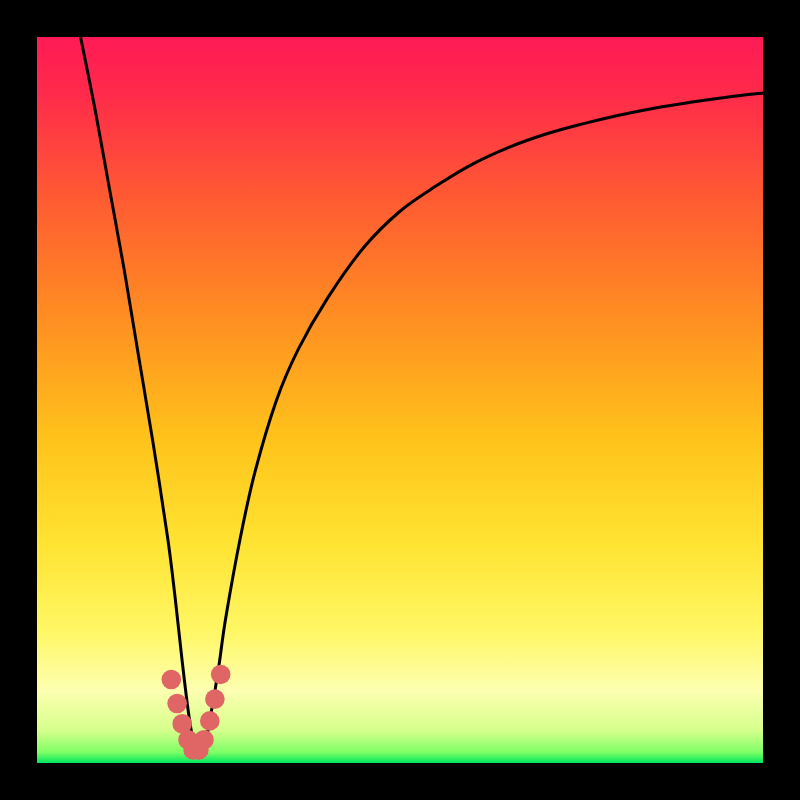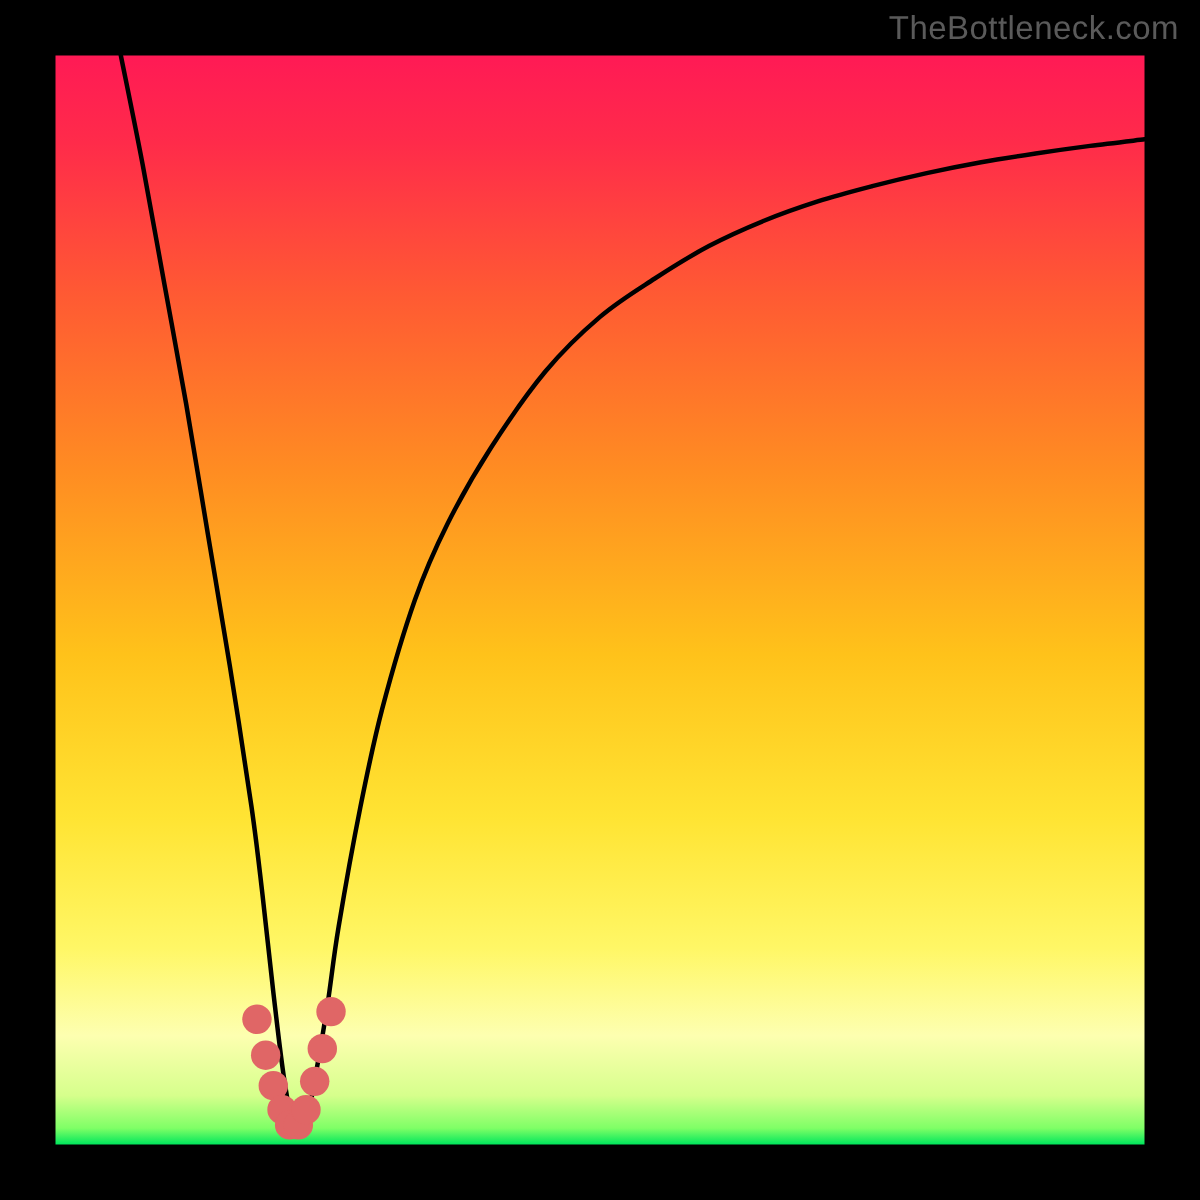--- a/index.html
+++ b/index.html
@@ -57,14 +57,13 @@
         <circle cx="156.09" cy="712.93" r="9.80" fill="#e06666"></circle>
         <circle cx="161.90" cy="712.93" r="9.80" fill="#e06666"></circle>
         <circle cx="166.98" cy="702.77" r="9.80" fill="#e06666"></circle>
         <circle cx="172.79" cy="683.89" r="9.80" fill="#e06666"></circle>
         <circle cx="177.87" cy="662.11" r="9.80" fill="#e06666"></circle>
         <circle cx="183.68" cy="637.43" r="9.80" fill="#e06666"></circle>
       </svg>
 
   </div>
 
-  <div class="attribution">TheBottleneck.com</div>
 </div>
 
 </body></html>

